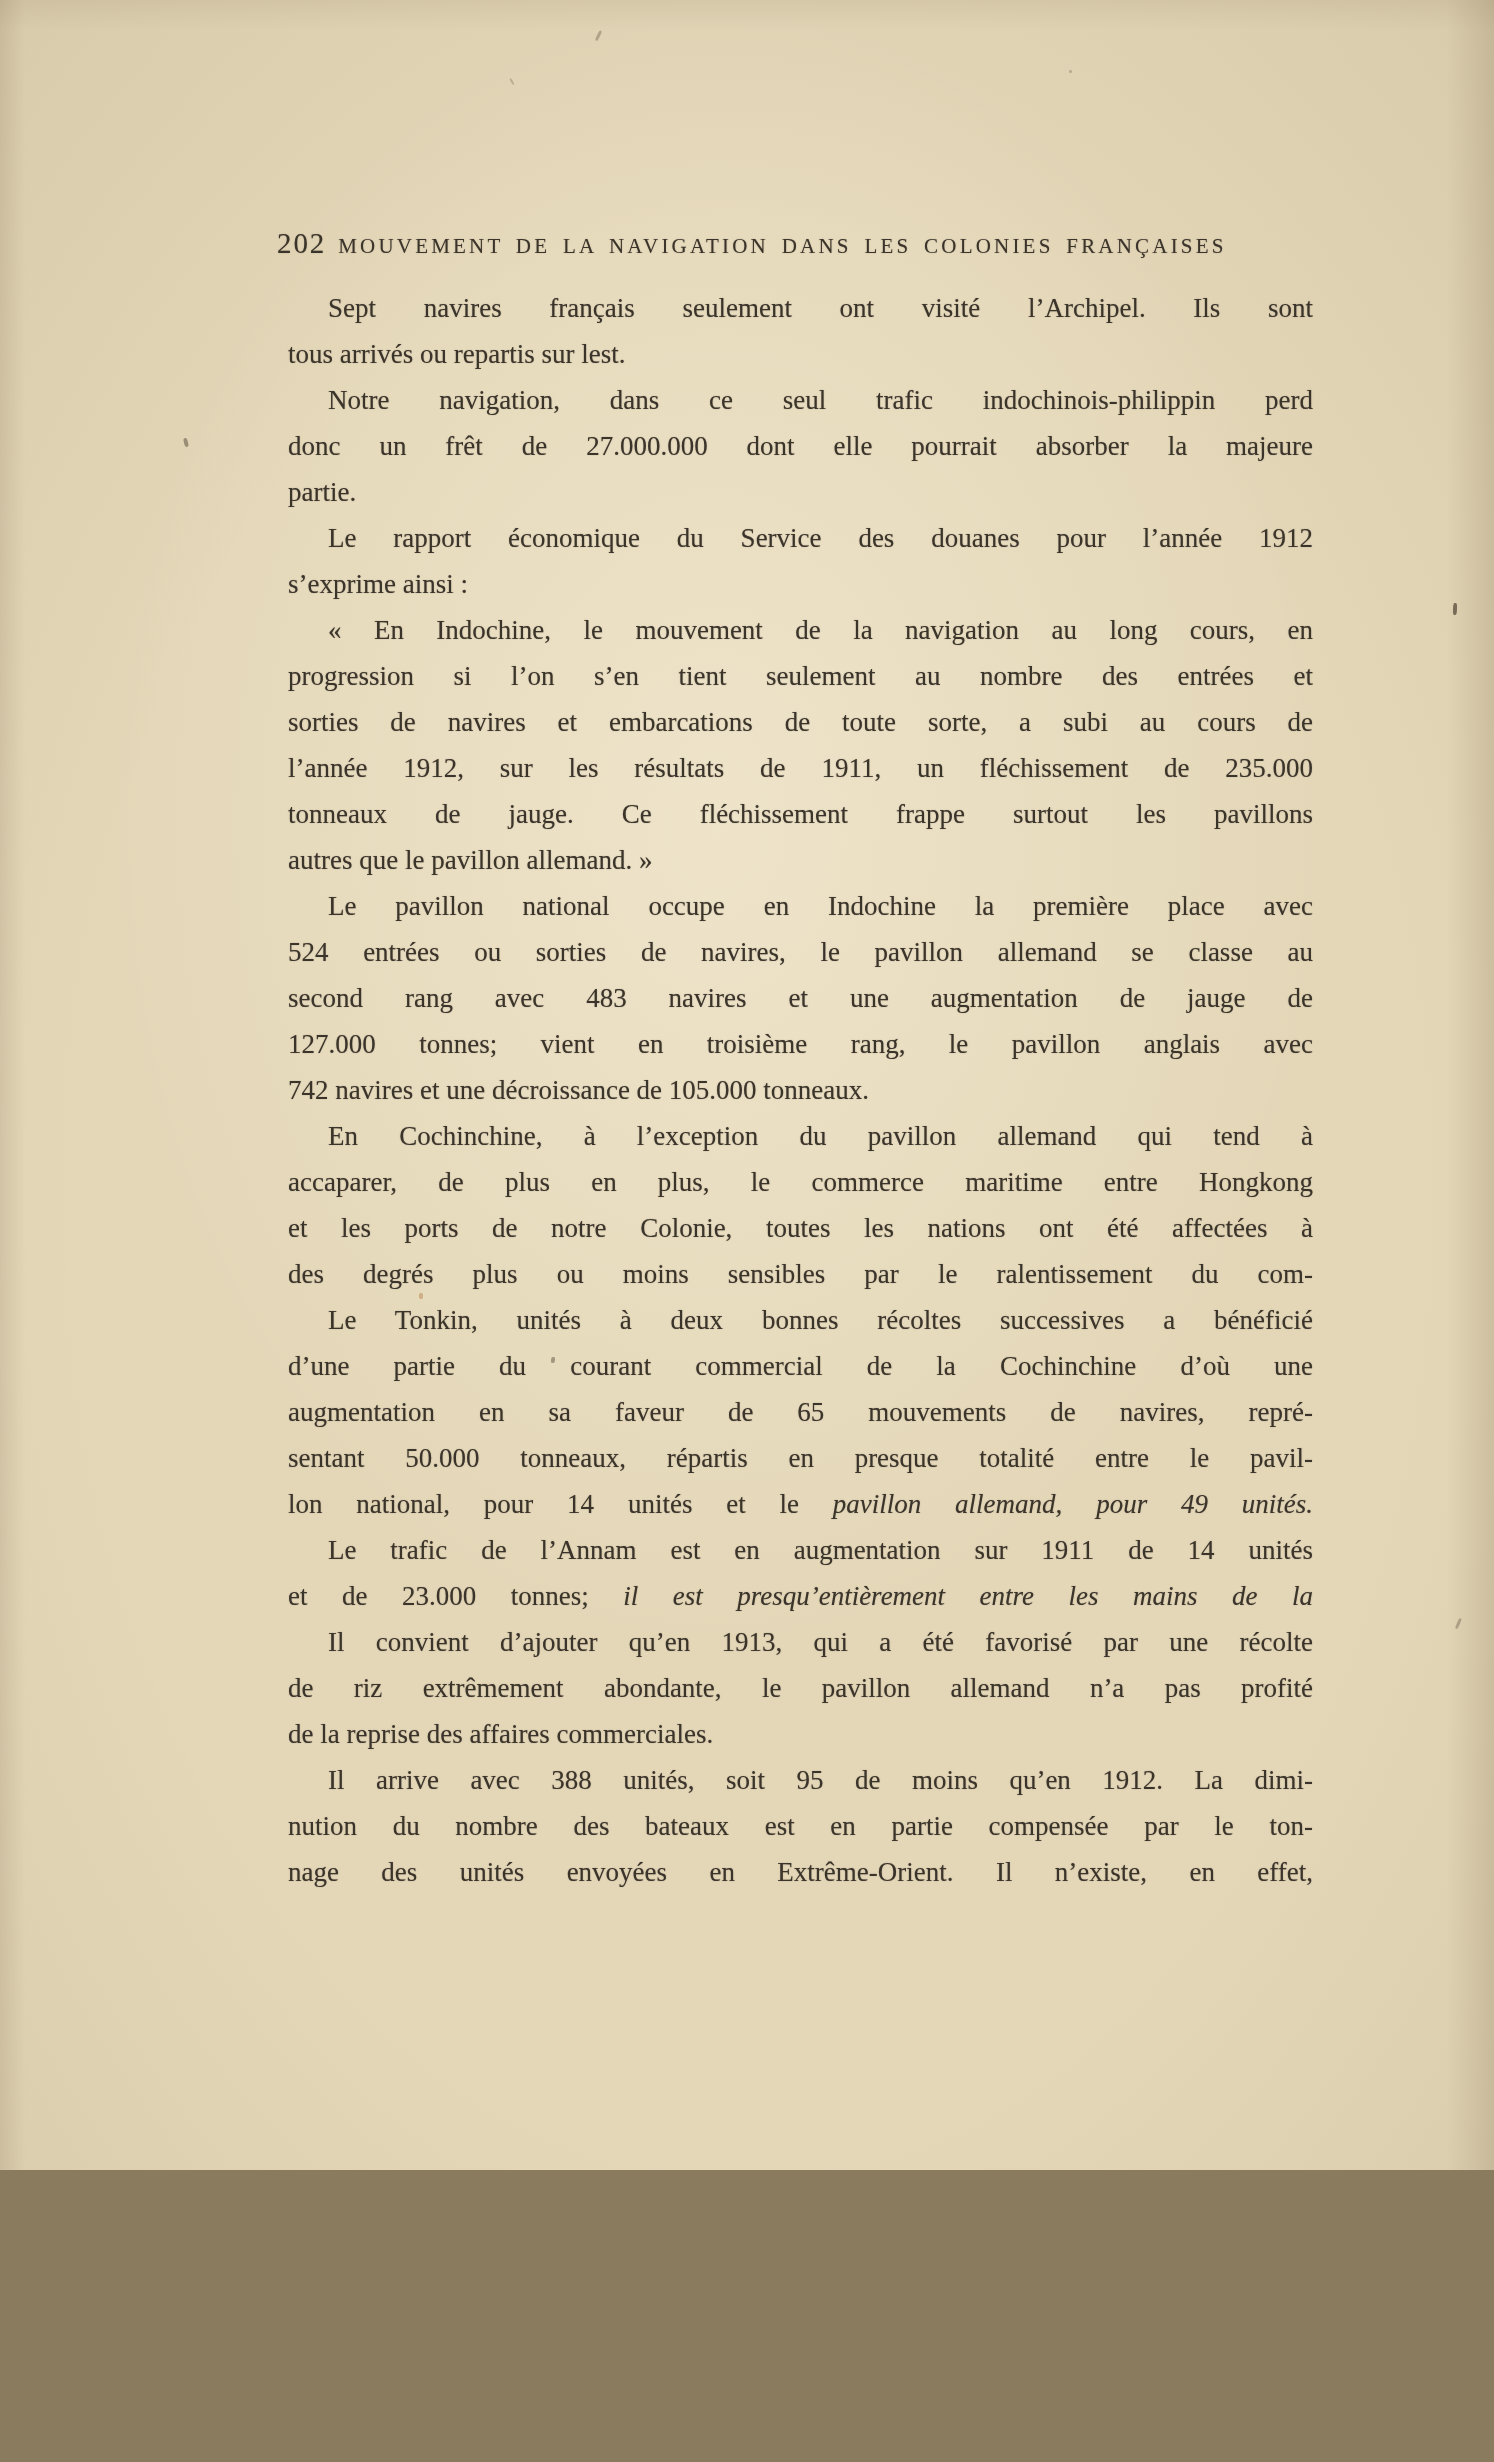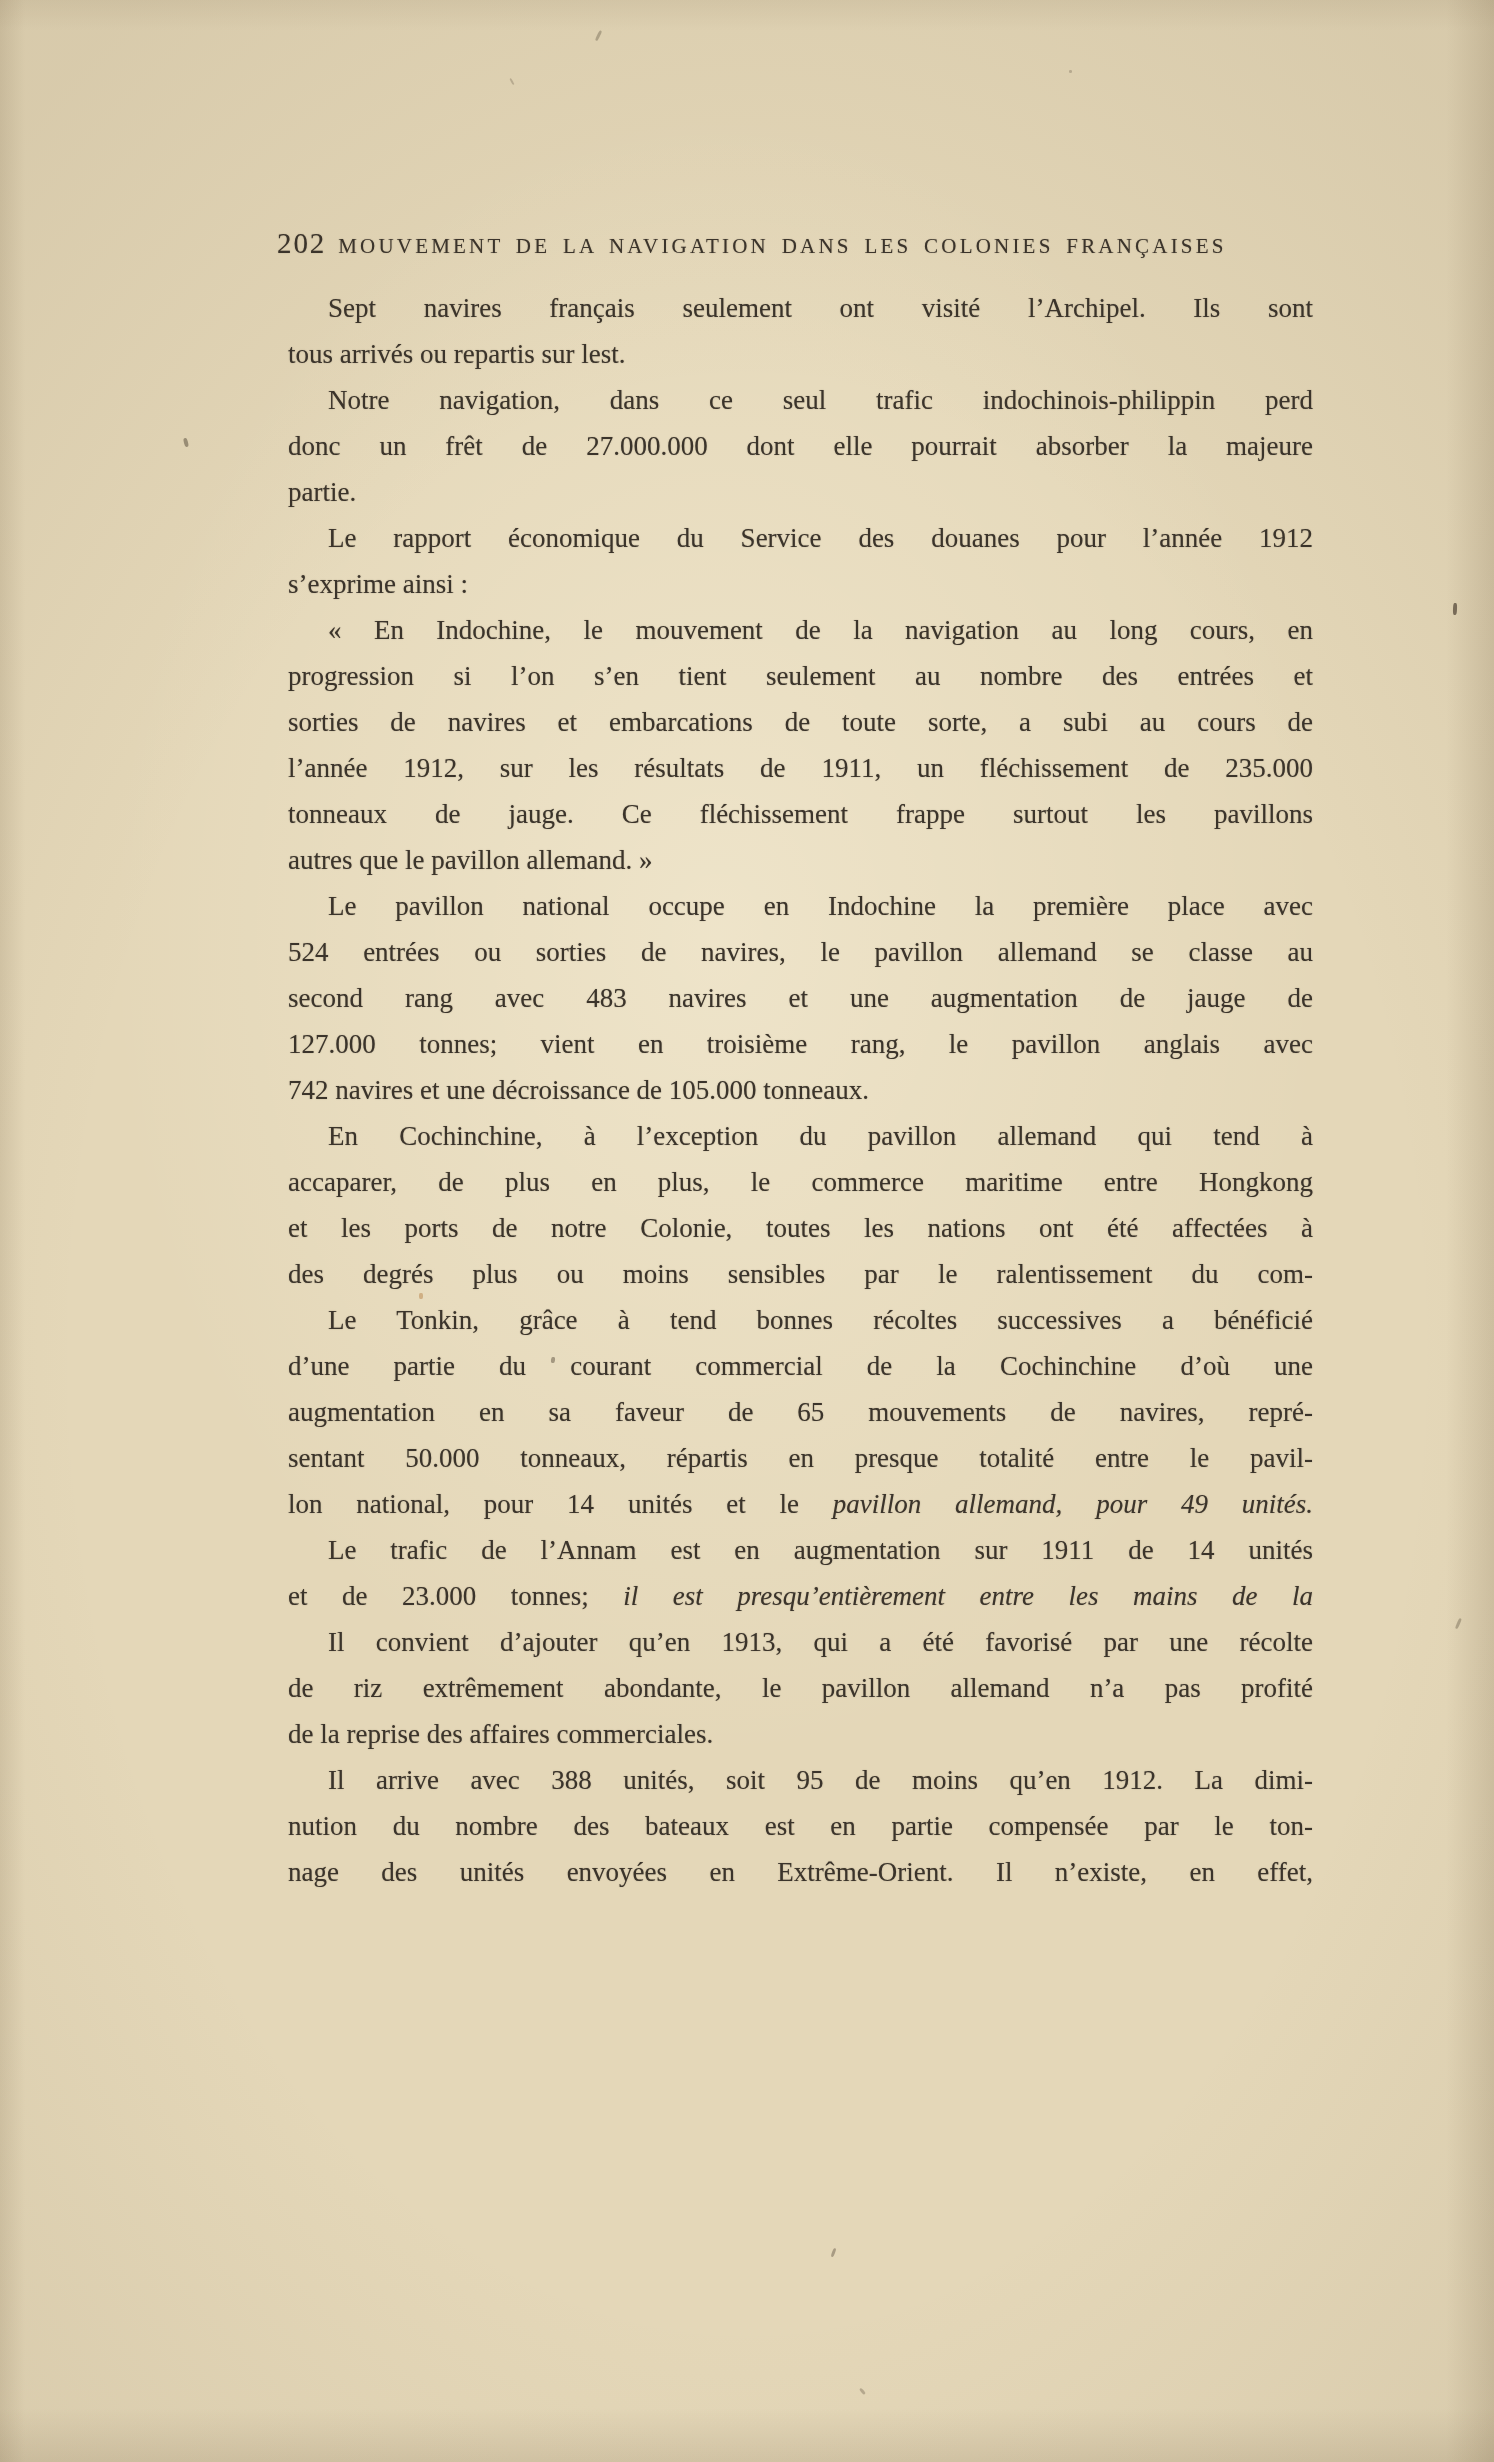--- a/index.html
+++ b/index.html
@@ -1,19 +1,19 @@
 <!DOCTYPE html>
 <html style="font-size:10px"><head>
 <meta charset="utf-8">
 <style>
   html, body { margin: 0; padding: 0; background: #8a7a5e; }
   .page {
     position: relative;
     width: 1494px;
-    height: 2462px;
+    height: 2170px;
     overflow: hidden;
     background-color: #e4d7b8;
     background-image:
       radial-gradient(ellipse 869px 1179px at 48% 38%, rgba(255,249,230,0.38), rgba(255,249,230,0) 70%),
       radial-gradient(ellipse 1117px 1613px at 50% 55%, rgba(0,0,0,0) 60%, rgba(110,92,60,0.10) 100%),
       linear-gradient(to right, rgba(120,100,70,0.16) 0px, rgba(120,100,70,0) 25px, rgba(120,100,70,0) 1446px, rgba(120,100,70,0.20) 1494px),
       linear-gradient(to bottom, rgba(120,100,70,0.10) 0px, rgba(120,100,70,0) 31px, rgba(120,100,70,0) 2408px, rgba(120,100,70,0.16) 2462px);
     font-family: "Liberation Serif", "DejaVu Serif", serif;
     color: #3b342b;
   }
@@ -87,21 +87,21 @@
       <div class="line short"><span>autres que le pavillon allemand. »</span></div>
       <div class="line indent"><span>Le pavillon national occupe en Indochine la première place avec</span></div>
       <div class="line"><span>524 entrées ou sorties de navires, le pavillon allemand se classe au</span></div>
       <div class="line"><span>second rang avec 483 navires et une augmentation de jauge de</span></div>
       <div class="line"><span>127.000 tonnes; vient en troisième rang, le pavillon anglais avec</span></div>
       <div class="line short"><span>742 navires et une décroissance de 105.000 tonneaux.</span></div>
       <div class="line indent"><span>En Cochinchine, à l’exception du pavillon allemand qui tend à</span></div>
       <div class="line"><span>accaparer, de plus en plus, le commerce maritime entre Hongkong</span></div>
       <div class="line"><span>et les ports de notre Colonie, toutes les nations ont été affectées à</span></div>
       <div class="line"><span>des degrés plus ou moins sensibles par le ralentissement du com-</span></div>
-      <div class="line indent"><span>Le Tonkin, grâce à tend bonnes récoltes successives a bénéficié</span></div>
+      <div class="line indent"><span>Le Tonkin, unités à deux bonnes récoltes successives a bénéficié</span></div>
       <div class="line"><span>d’une partie du courant commercial de la Cochinchine d’où une</span></div>
       <div class="line"><span>augmentation en sa faveur de 65 mouvements de navires, repré-</span></div>
       <div class="line"><span>sentant 50.000 tonneaux, répartis en presque totalité entre le pavil-</span></div>
       <div class="line"><span>lon national, pour 14 unités et le </span><span class="it">pavillon allemand, pour 49 unités.</span></div>
       <div class="line indent"><span>Le trafic de l’Annam est en augmentation sur 1911 de 14 unités</span></div>
       <div class="line"><span>et de 23.000 tonnes; </span><span class="it">il est presqu’entièrement entre les mains de la</span></div>
       <div class="line indent"><span>Il convient d’ajouter qu’en 1913, qui a été favorisé par une récolte</span></div>
       <div class="line"><span>de riz extrêmement abondante, le pavillon allemand n’a pas profité</span></div>
       <div class="line short"><span>de la reprise des affaires commerciales.</span></div>
       <div class="line indent"><span>Il arrive avec 388 unités, soit 95 de moins qu’en 1912. La dimi-</span></div>

